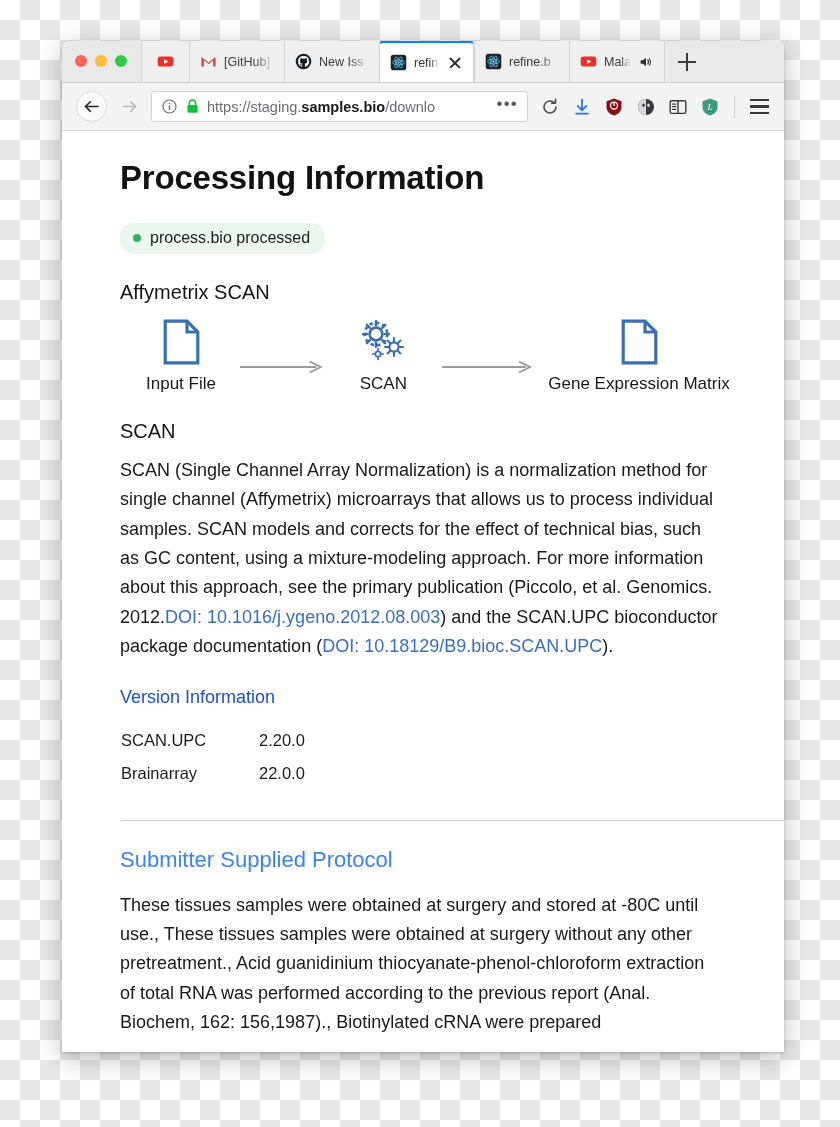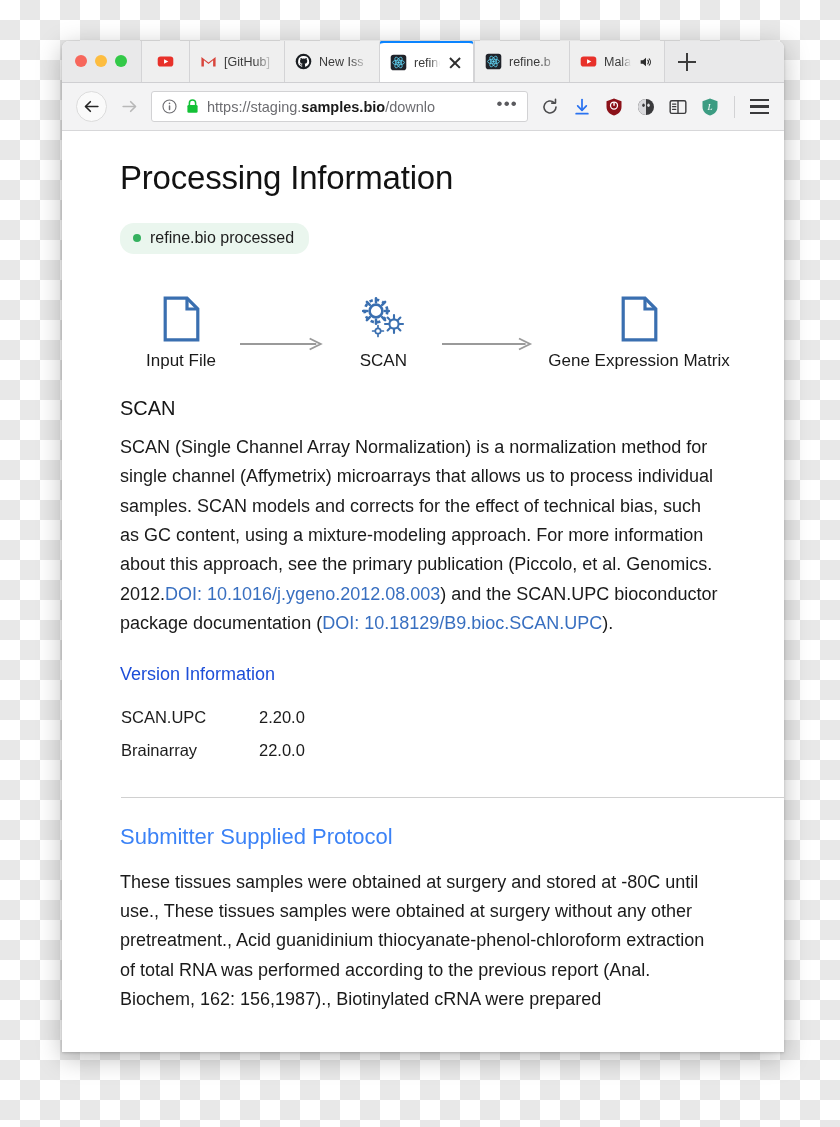--- a/index.html
+++ b/index.html
@@ -181,21 +181,21 @@
 
   
   #page-content {
     flex: 1 1 auto;
     background: #ffffff;
     overflow: hidden;
     padding: 28px 40px 0 58px;
   }
   h1#page-title {
     font-size: 33px;
-    font-weight: 400;
+    font-weight: 700;
     color: #121212;
     letter-spacing: -0.2px;
     margin-bottom: 26px;
   }
   #status-badge {
     display: inline-flex;
     align-items: center;
     gap: 9px;
     background: #eaf6ee;
     border-radius: 14px;
@@ -436,23 +436,24 @@
       </div>
     </div>
   </div>
 
   <div id="page-content">
 
     <h1 id="page-title">Processing Information</h1>
 
     <div id="status-badge">
       <span id="status-dot"></span>
-      <span>refine.bio processed</span>
-    </div>
-
+      <span>process.bio processed</span>
+    </div>
+
+    <h2 class="section-heading">Affymetrix SCAN</h2>
 
     <div id="pipeline">
 
       <div class="pipe-node">
         <div class="pipe-icon">
           <svg width="37" height="46" viewBox="0 0 37 46">
             <path d="M2.2 2.2 H24 L34.8 13 V43.8 H2.2 Z" fill="#ffffff" stroke="#3a6fb0" stroke-width="3.2" stroke-linejoin="miter"></path>
             <path d="M24 2.2 V13 H34.8" fill="none" stroke="#3a6fb0" stroke-width="3.2" stroke-linejoin="miter"></path>
           </svg>
         </div>

